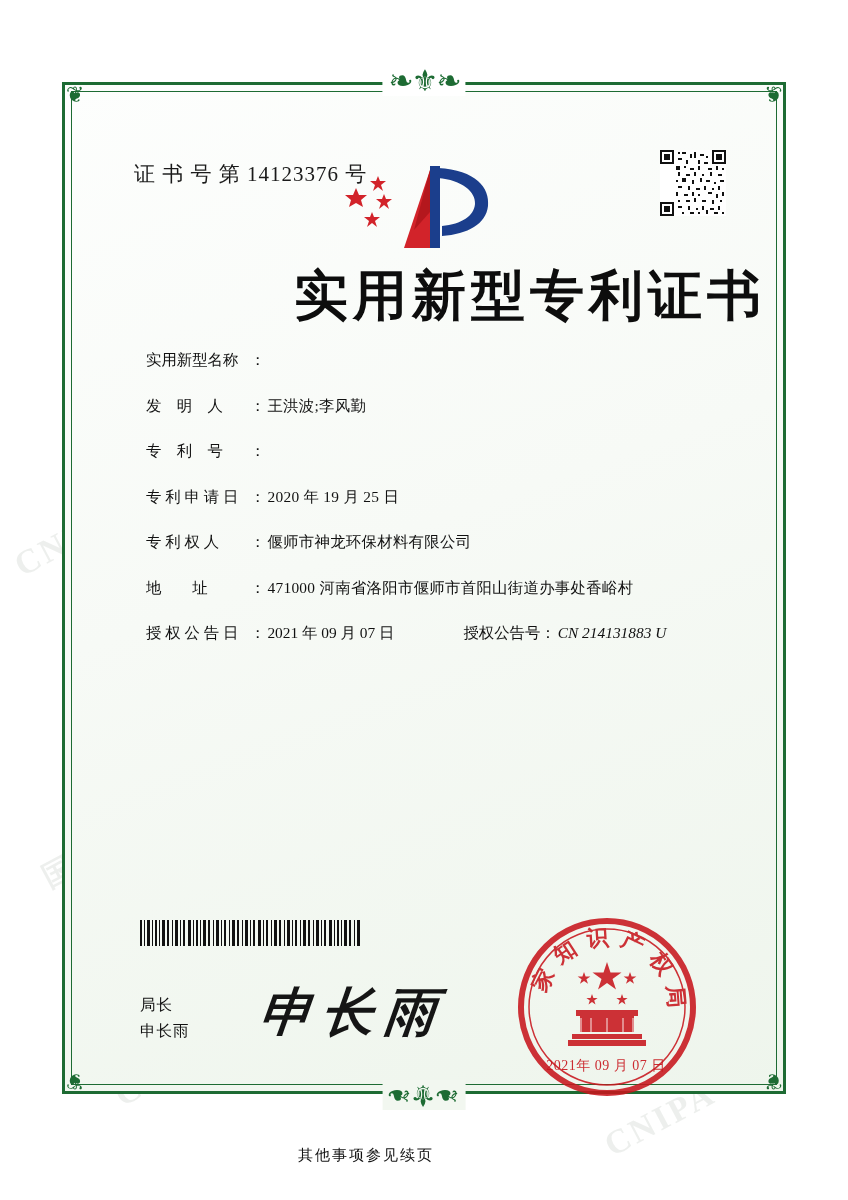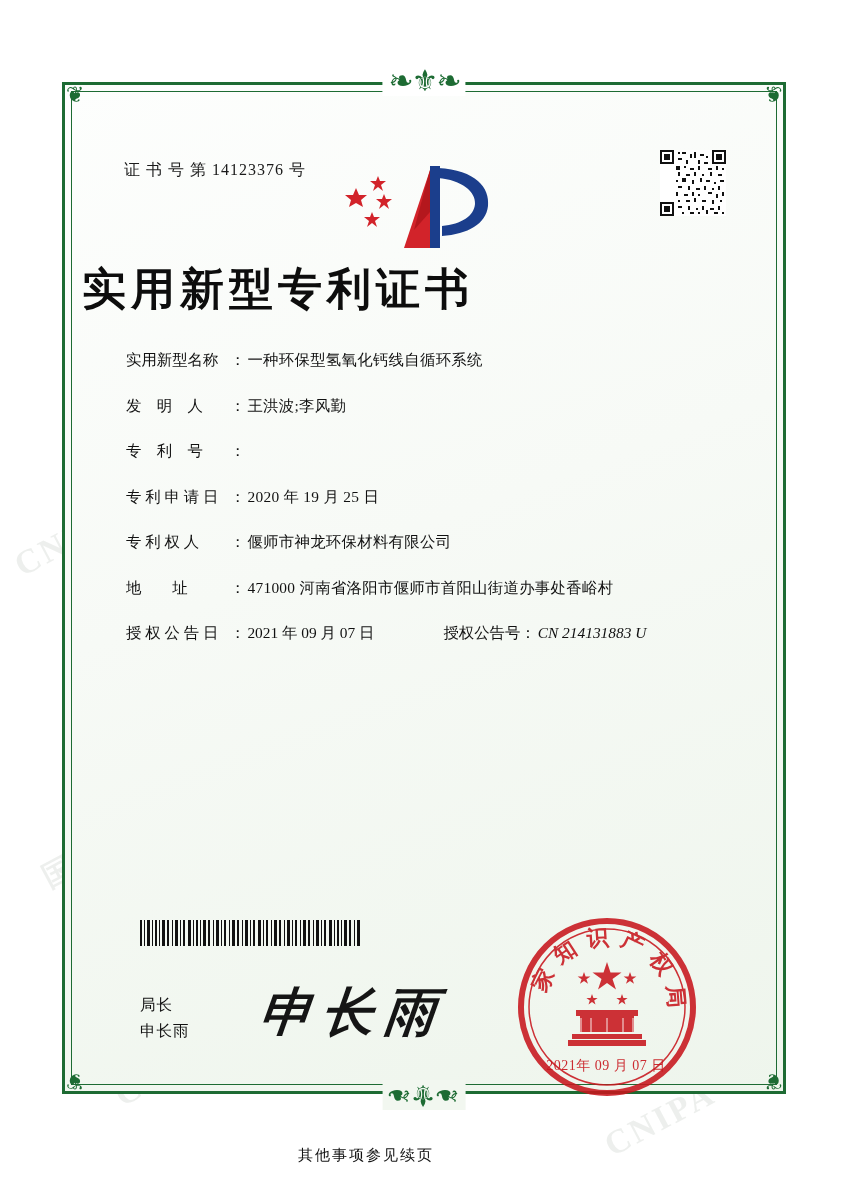--- a/index.html
+++ b/index.html
@@ -95,23 +95,23 @@
   .orn-br { bottom: 2px; right: 4px; transform: scale(-1,-1); }
 
   .inner {
     position: absolute;
     inset: 20px;
   }
 
   
   .cert-no {
     position: absolute;
-    left: 42px;
+    left: 52px;
     top: 58px;
-    font-size: 16px;
+    font-size: 21px;
     letter-spacing: 1px;
     color: #1a1a1a;
   }
   .qr {
     position: absolute;
     right: 40px;
     top: 48px;
     width: 66px;
     height: 66px;
   }
@@ -126,33 +126,33 @@
     width: 180px;
     height: 94px;
   }
 
   
   .title {
     position: absolute;
     top: 158px;
     left: 0;
     width: 100%;
-    text-align: left;
-    font-size: 44px;
+    text-align: right;
+    font-size: 54px;
     font-weight: bold;
     letter-spacing: 5px;
     color: #0d0d0d;
     font-family: "Liberation Serif", serif;
   }
 
   
   .fields {
     position: absolute;
     top: 248px;
-    left: 44px;
+    left: 64px;
     right: 40px;
   }
   .field {
     display: flex;
     align-items: baseline;
     margin-bottom: 24.5px;
     font-size: 15.4px;
     color: #111;
   }
   .f-label {
@@ -395,21 +395,20 @@
       </svg>
     </div>
 
     <div class="title">实用新型专利证书</div>
 
     <div class="fields">
 
       <div class="field">
         <span class="f-label">实用新型名称</span>
         <span class="f-colon">：</span>
-        <span class="f-value">一种环保型氢氧化钙线自循环系统</span>
       </div>
 
       <div class="field">
         <span class="f-label">发    明    人</span>
         <span class="f-colon">：</span>
         <span class="f-value">王洪波;李风勤</span>
       </div>
 
       <div class="field">
         <span class="f-label">专    利    号</span>

